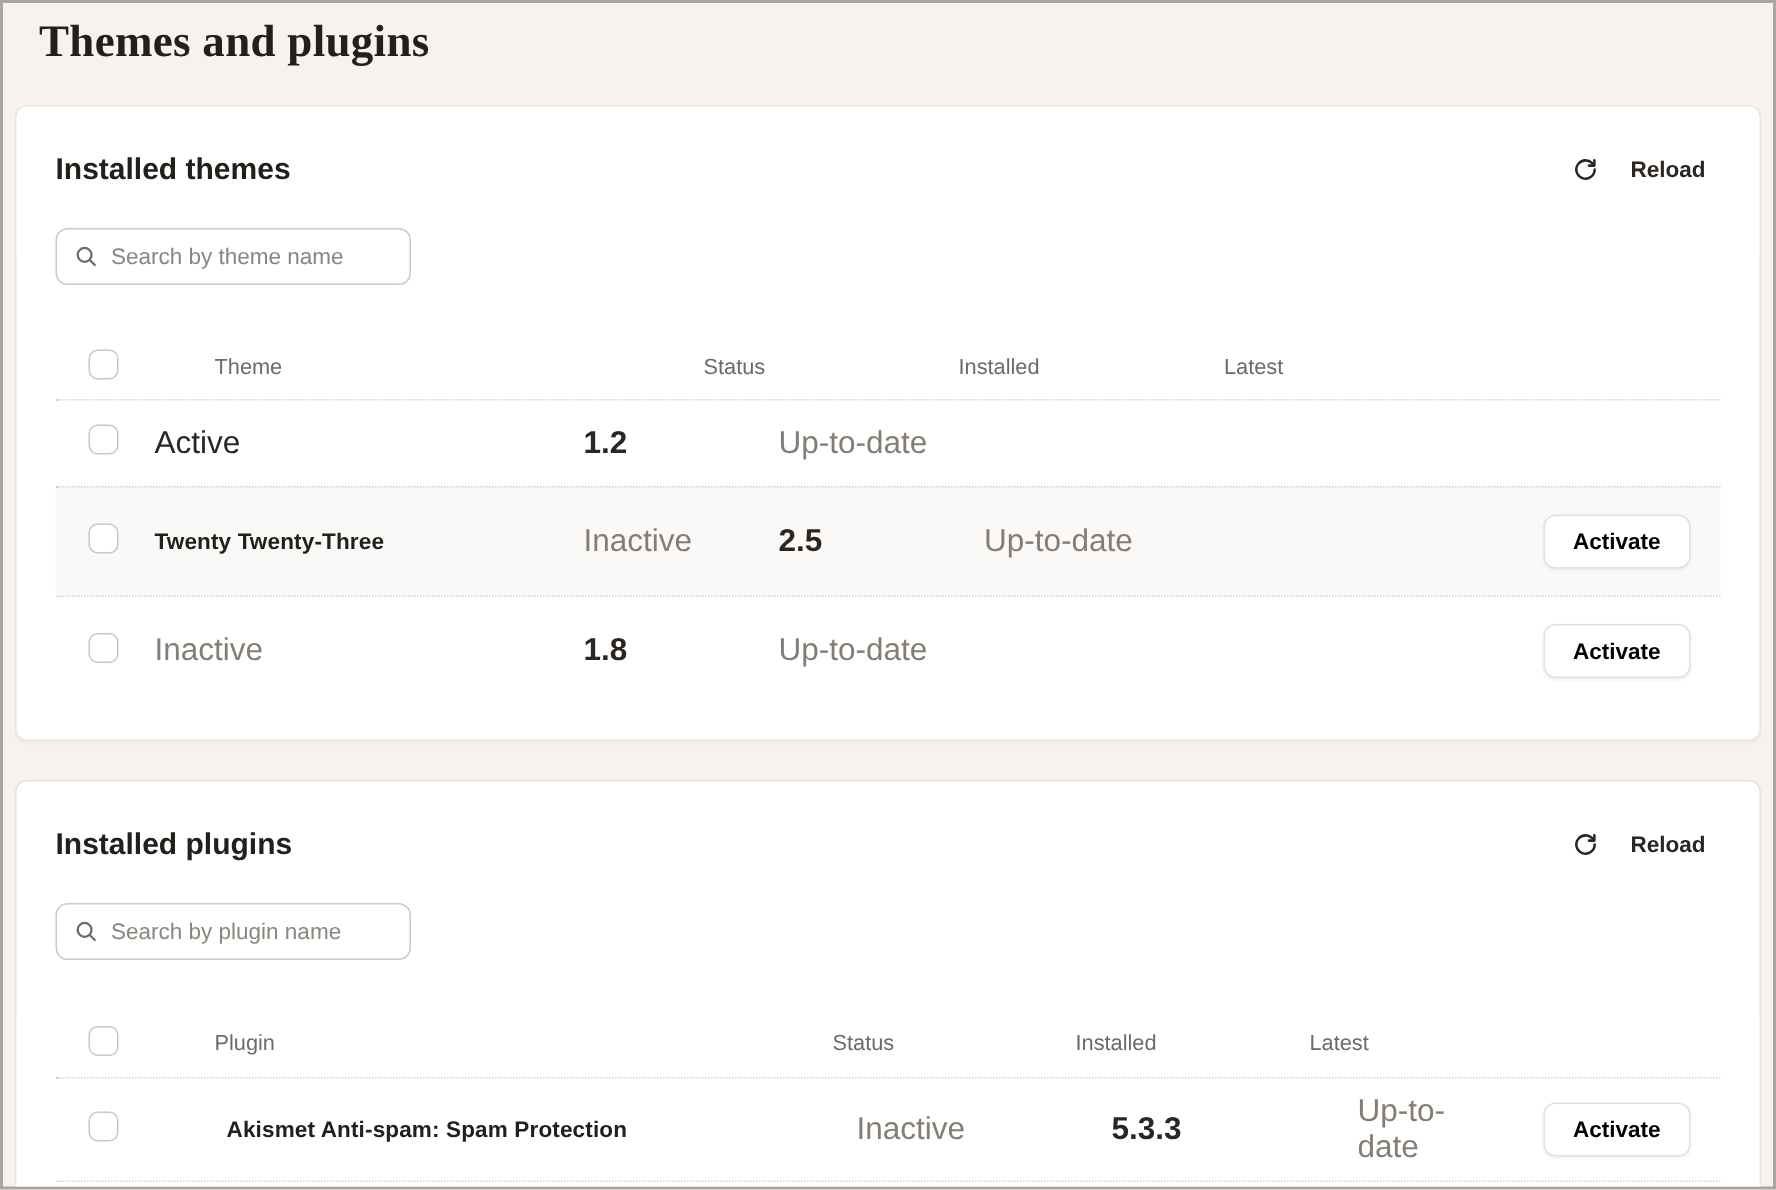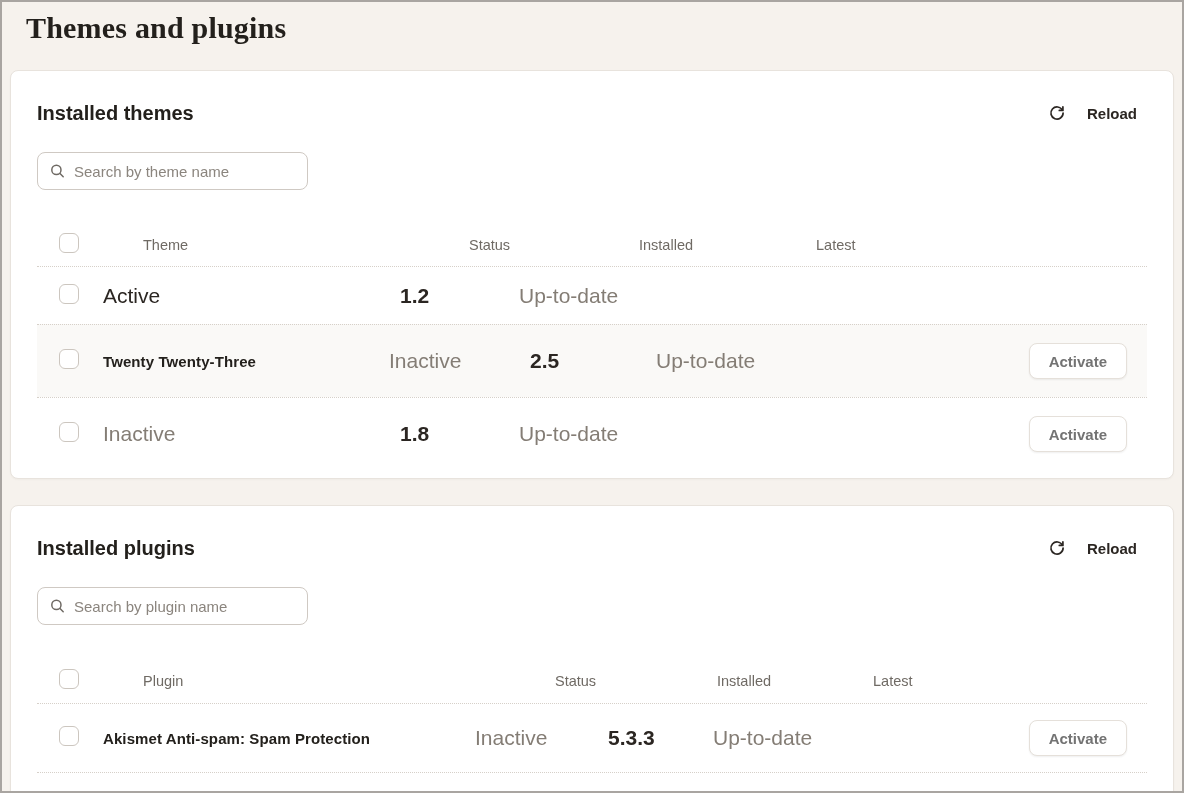--- a/index.html
+++ b/index.html
@@ -19,21 +19,21 @@
     line-height: 40px;
     letter-spacing: 0.2px;
     color: #23201c;
     margin: 6px 0 0 16px;
   }
   .card {
     background: #ffffff;
     border: 1px solid #e8e3dd;
     border-radius: 8px;
     margin-top: 22px;
-    padding: 30px 26px 8px 26px;
+    padding: 30px 26px 23px 26px;
     box-shadow: 0 1px 2px rgba(35,32,28,0.03);
   }
   .card-plugins { margin-top: 26px; height: 420px; }
   .card-head {
     display: flex;
     align-items: center;
     justify-content: space-between;
   }
   .section-title {
     font-size: 20px;
@@ -61,21 +61,21 @@
     width: 237px;
   }
   .search-wrap svg {
     position: absolute;
     left: 13px;
     top: 50%;
     transform: translateY(-50%);
     pointer-events: none;
   }
   .search-input {
-    width: 271px;
+    width: 237px;
     height: 38px;
     border: 1px solid #cfc9c3;
     border-radius: 8px;
     background: #ffffff;
     padding: 0 12px 0 36px;
     font-family: "Liberation Sans", sans-serif;
     font-size: 15px;
     color: #26221e;
     outline: none;
   }
@@ -92,48 +92,48 @@
   .thead {
     height: 44px;
     border-bottom: 1px dotted #d6d0c9;
     color: #6f6a64;
     font-size: 14.5px;
     gap: 40px;
   }
   .card-plugins .thead { height: 46px; }
   .row-sm { height: 57px; }
   .row-lg { height: 73px; border-top: 1px dotted #d6d0c9; }
-  .row-pl { height: 69px; border-bottom: 1px dotted #d6d0c9; }
+  .row-pl { height: 69px; border-bottom: 1px dotted #d6d0c9; gap: 48px; }
   .row-hl { background: #faf9f7; }
   .checkbox {
     width: 20px;
     height: 20px;
     border: 1px solid #ccc6bf;
     border-radius: 6px;
     background: #ffffff;
     cursor: pointer;
     display: inline-block;
   }
   .cell-name { font-size: 15px; font-weight: 700; color: #23201c; letter-spacing: 0.1px; }
   .cell-status, .cell-ver, .cell-latest { font-size: 21px; }
   .cell-status.dark { color: #2b2622; }
   .cell-status.muted, .cell-latest { color: #847d75; }
-  .cell-ver { color: #2b2622; font-weight: 600; margin-left: 11px; }
+  .cell-ver { color: #2b2622; font-weight: 600; }
   .cell-action { justify-self: end; }
   .activate-btn {
     height: 36px;
     padding: 0 19px;
     background: #ffffff;
     border: 1px solid #e5e0da;
     border-radius: 8px;
     box-shadow: 0 1px 2px rgba(35,32,28,0.07);
     font-family: "Liberation Sans", sans-serif;
     font-size: 15px;
     font-weight: 700;
-    color: #737373;
+    color: #000000;
     cursor: pointer;
   }
 </style>
 </head>
 <body>
 
 <div class="page">
   <h1 class="page-title">Themes and plugins</h1>
 
   <section class="card">

